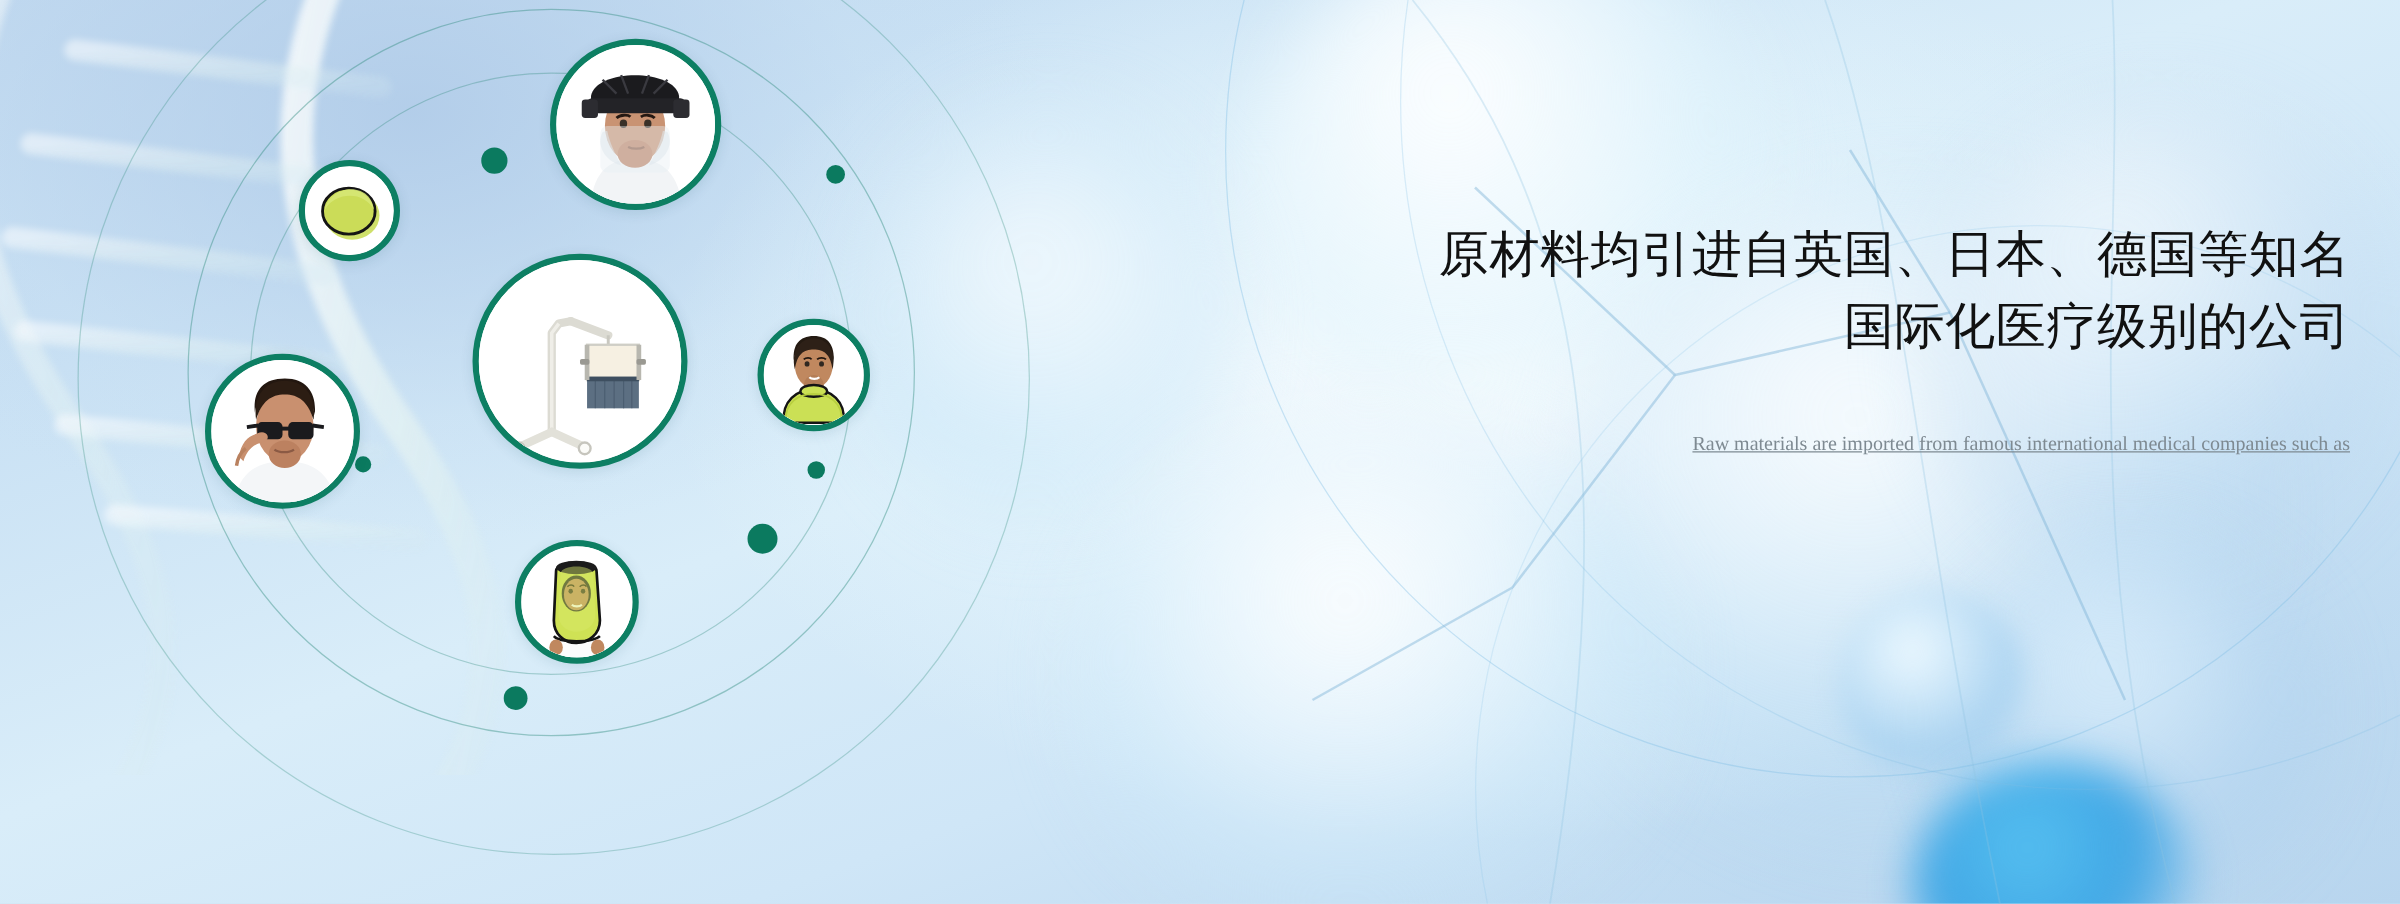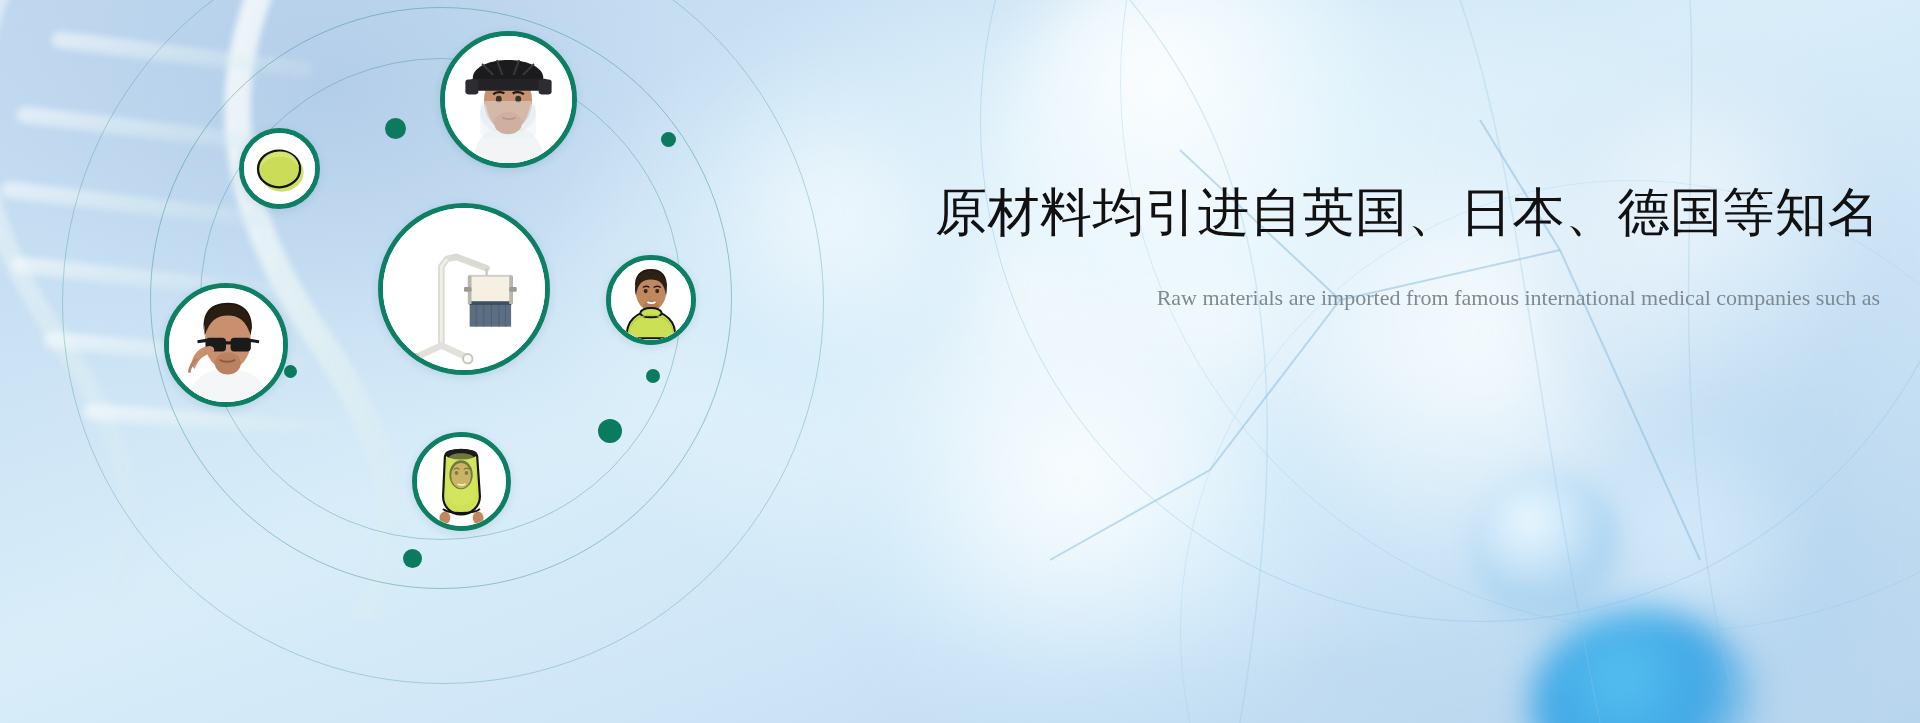--- a/index.html
+++ b/index.html
@@ -72,32 +72,33 @@
   #b-shield{left:378px;top:203px;width:172px;height:172px;}
   
   #b-collar{left:606px;top:255px;width:90px;height:90px;}
   
   #b-hood{left:412px;top:432px;width:99px;height:99px;}
 
   
   .textblock{position:absolute;left:700px;top:176px;width:1180px;text-align:right;}
   .headline{
     color:#111;
-    font-size:52px;line-height:1.42;
+    font-size:40px;line-height:1.42;
     letter-spacing:.5px;font-weight:400;
     font-family:"DejaVu Sans","Liberation Sans",sans-serif;
     white-space:nowrap;
   }
   .headline .l2{display:block;}
   .subhead{
-    margin-top:28px;
+    margin-top:52px;
     color:#7e8a92;
-    font-size:22px;line-height:1.78;
+    font-size:16px;line-height:1.78;
     font-family:"Liberation Serif","DejaVu Serif",serif;
     font-weight:400;
+    text-decoration:underline;
   }
   .subhead .s2{display:block;}
 </style>
 </head>
 <body>
 
 <div id="banner">
 
   <div class="bg-layer">
 
@@ -296,19 +297,20 @@
         <path d="M29,80 C34,86 64,86 70,80" stroke="#141414" stroke-width="2.2" fill="none"></path>
         <ellipse cx="31" cy="90" rx="6" ry="7" fill="#c0885f"></ellipse>
         <ellipse cx="68" cy="90" rx="6" ry="7" fill="#c0885f"></ellipse>
       </svg>
     </div>
   </div>
 
   <div class="textblock">
     <div class="headline">
       <span>原材料均引进自英国、日本、德国等知名</span>
+      <span class="l2">国际化医疗级别的公司</span>
     </div>
     <div class="subhead">
       <span>Raw materials are imported from famous international medical companies such as</span>
     </div>
   </div>
 
 </div>
 
 </body></html>

